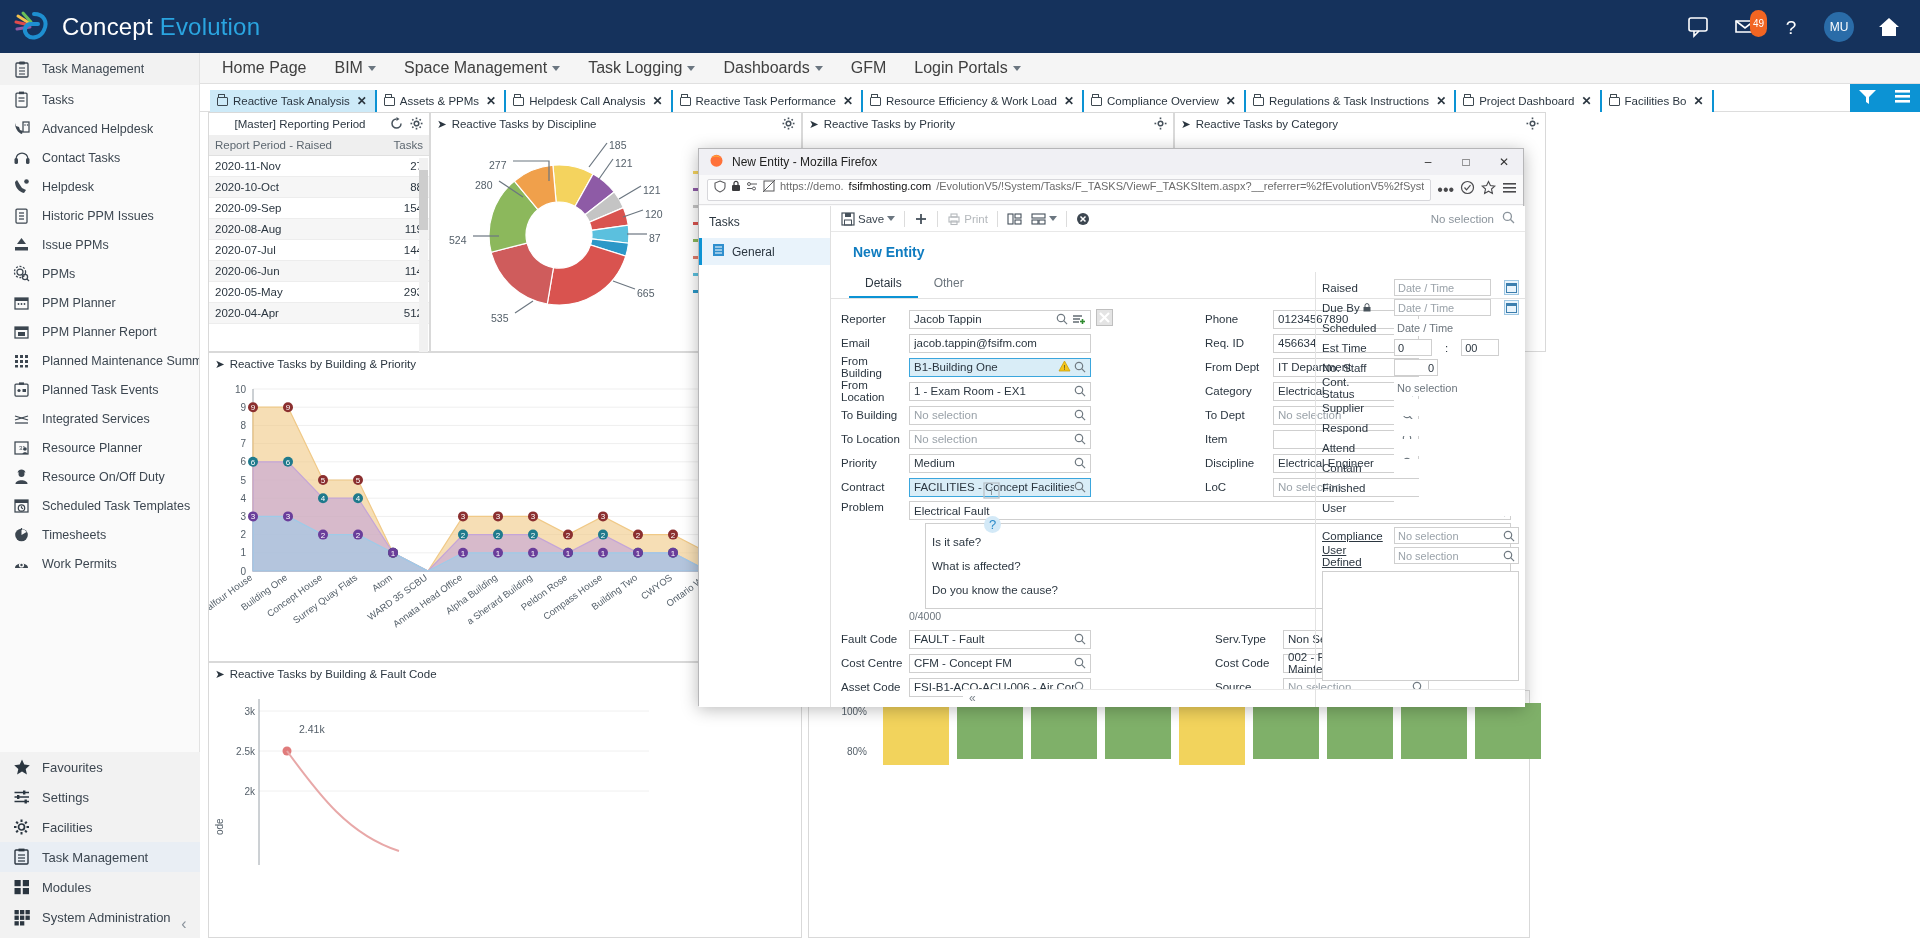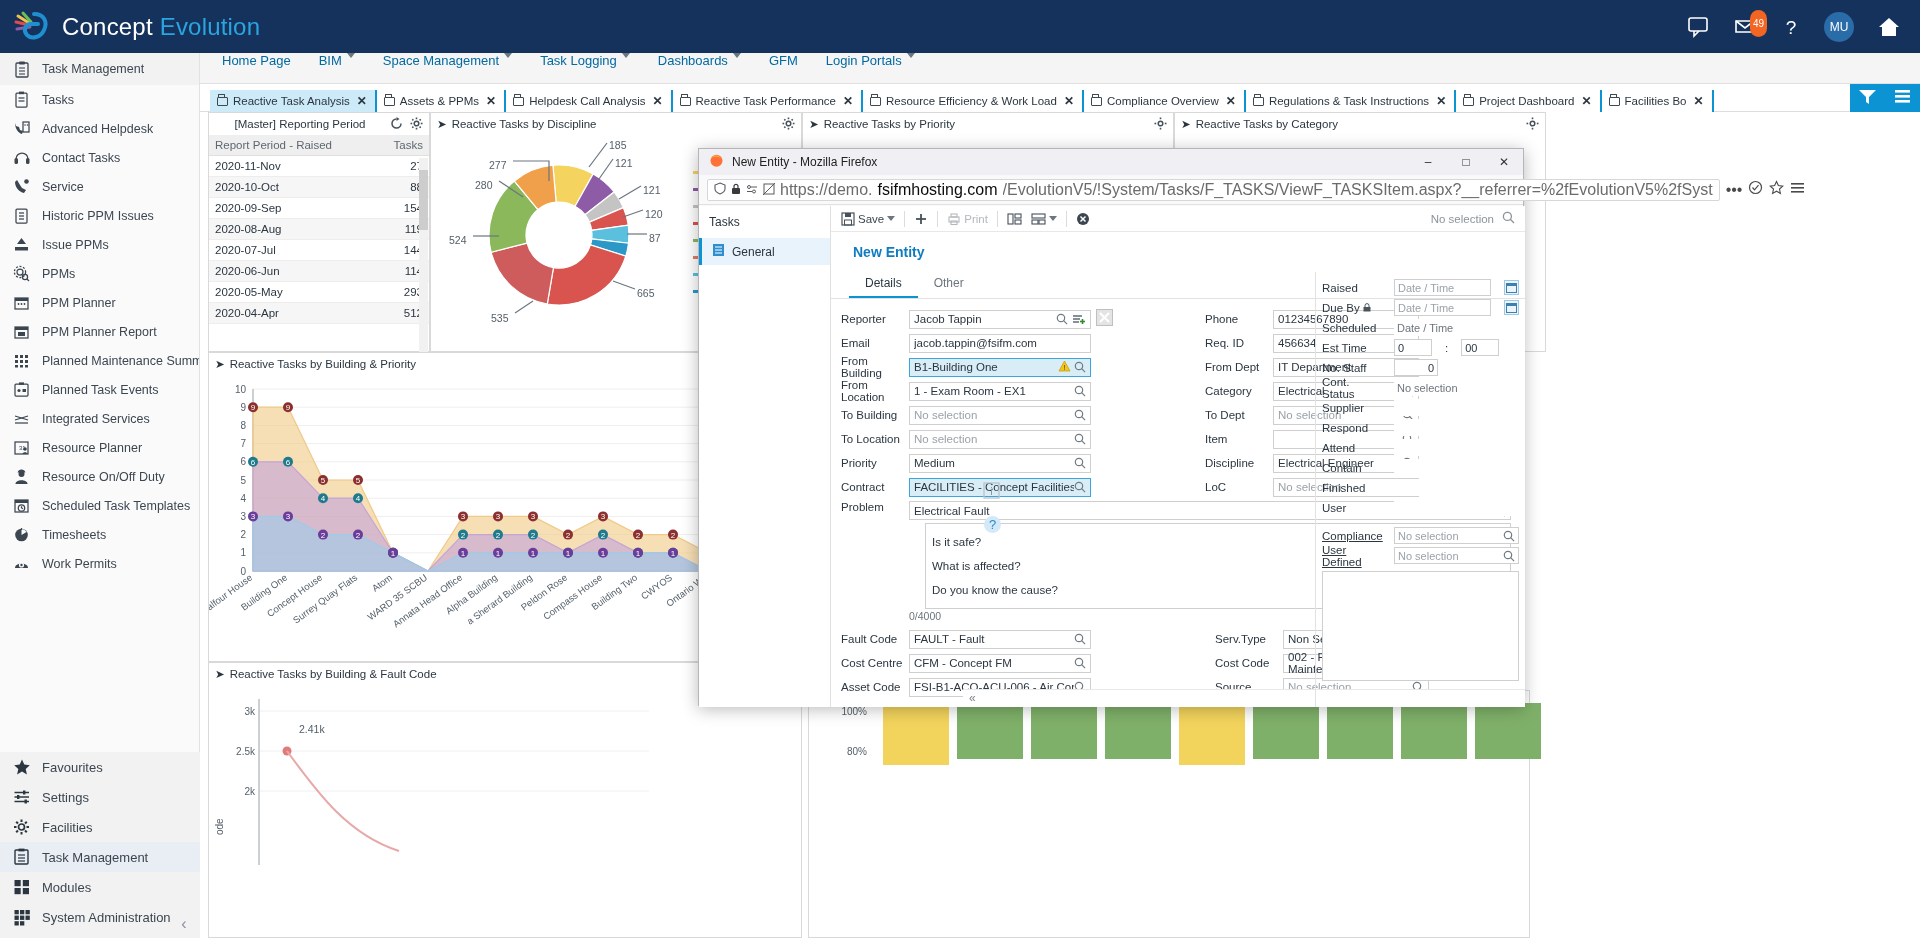--- a/index.html
+++ b/index.html
@@ -54,22 +54,22 @@
     display: flex; align-items: center; justify-content: center; color: #8a939c; cursor: pointer;
   }
 
   
   .menubar {
     position: absolute; top: 53px; left: 200px; width: 1720px; height: 31px;
     background: #f5f5f5; border-bottom: 1px solid #e0e0e0;
     display: flex; align-items: center; padding-left: 10px; gap: 4px;
   }
   .menu-item {
-    display: flex; align-items: flex-start; gap: 5px; padding: 0 12px; height: 31px;
-    font-size: 13px; color: #0369a1; cursor: pointer;
+    display: flex; align-items: center; gap: 5px; padding: 0 12px; height: 31px;
+    font-size: 16px; color: #404040; cursor: pointer;
   }
   .caret { width: 0; height: 0; border-left: 4px solid transparent; border-right: 4px solid transparent; border-top: 5px solid #6b7680; }
 
   
   .tabbar {
     position: absolute; top: 84px; left: 200px; width: 1720px; height: 28px;
     background: #ffffff; border-bottom: 1px solid #dddddd;
   }
   .tabstrip {
     position: absolute; top: 6px; left: 10px; height: 22px;
@@ -140,21 +140,21 @@
     padding: 0 4px 0 10px; font-size: 12px; color: #222; gap: 8px;
   }
   .ff-title .t { flex: 1; }
   .ff-btn { width: 30px; height: 22px; display: flex; align-items: center; justify-content: center; color: #333; cursor: pointer; }
   .ff-nav {
     height: 30px; background: #f9f9fa; display: flex; align-items: center;
     gap: 6px; padding: 0 8px; border-bottom: 1px solid #e1e1e3;
   }
   .urlbar {
     flex: 1; height: 22px; background: #fff; border: 1px solid #d7d7db; border-radius: 2px;
-    display: flex; align-items: center; gap: 5px; padding: 0 6px; font-size: 16px; color: #6b6b6b;
+    display: flex; align-items: flex-start; gap: 5px; padding: 0 6px; font-size: 11px; color: #6b6b6b;
   }
   .urlbar .host { color: #0c0c0d; }
   .ff-content { position: absolute; top: 57px; left: 0; width: 826px; height: 501px; background: #fff; display: flex; }
 
   
   .dlg-left { width: 132px; border-right: 1px solid #e0e0e0; background: #fff; }
   .dlg-left-head { font-size: 12px; color: #2b3640; padding: 9px 10px; }
   .dlg-left-item {
     display: flex; align-items: center; gap: 7px; font-size: 12px; color: #2b3640;
     padding: 5px 10px; background: #e9f3fb; border-left: 3px solid #0c93d4; cursor: pointer;
@@ -312,21 +312,21 @@
           </span>
           <span class="side-label">Contact Tasks</span>
         </div>
         <div class="side-item">
           <span class="side-ico">
             <svg width="18" height="18" viewBox="0 0 18 18">
               <path d="M2 4 C2 9 6 14 11 15 L13 12 L9 10 L7 7 L4 2 Z" fill="#3c4650"></path>
               <circle cx="13.5" cy="3.5" r="2.3" fill="#3c4650"></circle>
             </svg>
           </span>
-          <span class="side-label">Service</span>
+          <span class="side-label">Helpdesk</span>
         </div>
         <div class="side-item">
           <span class="side-ico">
             <svg width="18" height="18" viewBox="0 0 18 18">
               <rect x="3" y="2" width="11" height="14" rx="1" stroke="#3c4650" stroke-width="1.25" fill="none"></rect>
               <line x1="6" y1="6" x2="11" y2="6" stroke="#3c4650" stroke-width="1.25" fill="none"></line>
               <line x1="6" y1="9" x2="11" y2="9" stroke="#3c4650" stroke-width="1.25" fill="none"></line>
               <line x1="6" y1="12" x2="11" y2="12" stroke="#3c4650" stroke-width="1.25" fill="none"></line>
             </svg>
           </span>

